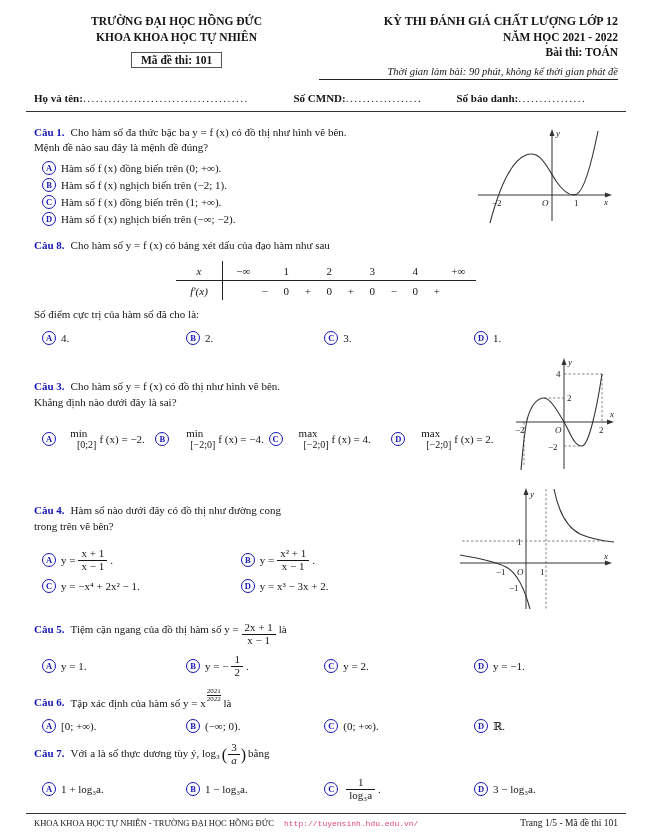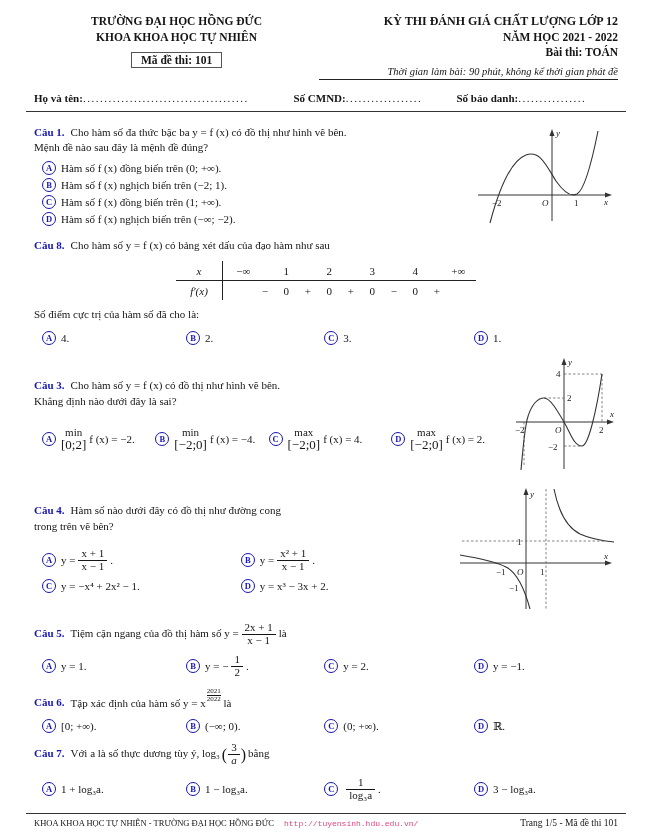--- a/index.html
+++ b/index.html
@@ -39,21 +39,21 @@
   .circ{
     flex:0 0 auto;display:inline-flex;align-items:center;justify-content:center;
     width:12px;height:12px;border:1px solid #1515b5;border-radius:50%;
     color:#1515b5;font-size:8.5px;font-weight:bold;margin-right:5px;line-height:1;
   }
   
   .frac{display:inline-block;text-align:center;vertical-align:middle;margin:0 3px;line-height:1.05;}
   .frac .fn{display:block;border-bottom:1px solid #151515;padding:0 3px;}
   .frac .fd{display:block;padding:0 3px;}
   .uop{display:inline-block;text-align:center;vertical-align:top;margin-right:3px;line-height:1.05;}
-  .uop .itv{display:block;font-size:13px;line-height:1;}
+  .uop .itv{display:block;font-size:10px;line-height:1;margin-left:16px;}
   .efrac{display:inline-block;vertical-align:5px;font-size:7px;text-align:center;line-height:1.1;margin-left:1px;}
   .efrac .en{display:block;border-bottom:0.5px solid #151515;}
   
   .xtable{width:300px;margin:7px auto 0 auto;font-size:11px;}
   .xt-row{display:flex;align-items:stretch;height:19px;}
   .xt-row.top{border-bottom:1.2px solid #222;}
   .xt-label{width:46px;border-right:1.2px solid #222;display:flex;align-items:center;justify-content:center;font-style:italic;}
   .xt-vals{position:relative;flex:1;}
   .xt-vals span{position:absolute;top:50%;transform:translate(-50%,-50%);}
   
@@ -298,21 +298,21 @@
         <text class="it" x="61" y="92">O</text>
         <text x="40" y="92">−1</text>
         <text x="84" y="92">1</text>
         <text x="61" y="62">1</text>
         <text x="53" y="108">−1</text>
       </svg>
     </div>
   </div>
 
   <div class="q">
-    <div class="qtext" style="display:flex;align-items:center">
+    <div class="qtext" style="display:flex;align-items:flex-start">
       <span class="qlabel">Câu 5.</span>
         <span>Tiệm cận ngang của đồ thị hàm số y =</span>
       <span class="frac">
           <span class="fn">2x + 1</span>
           <span class="fd">x − 1</span>
         </span>
       <span>là</span>
     </div>
     <div class="opt-grid4">
       <div class="opt">

